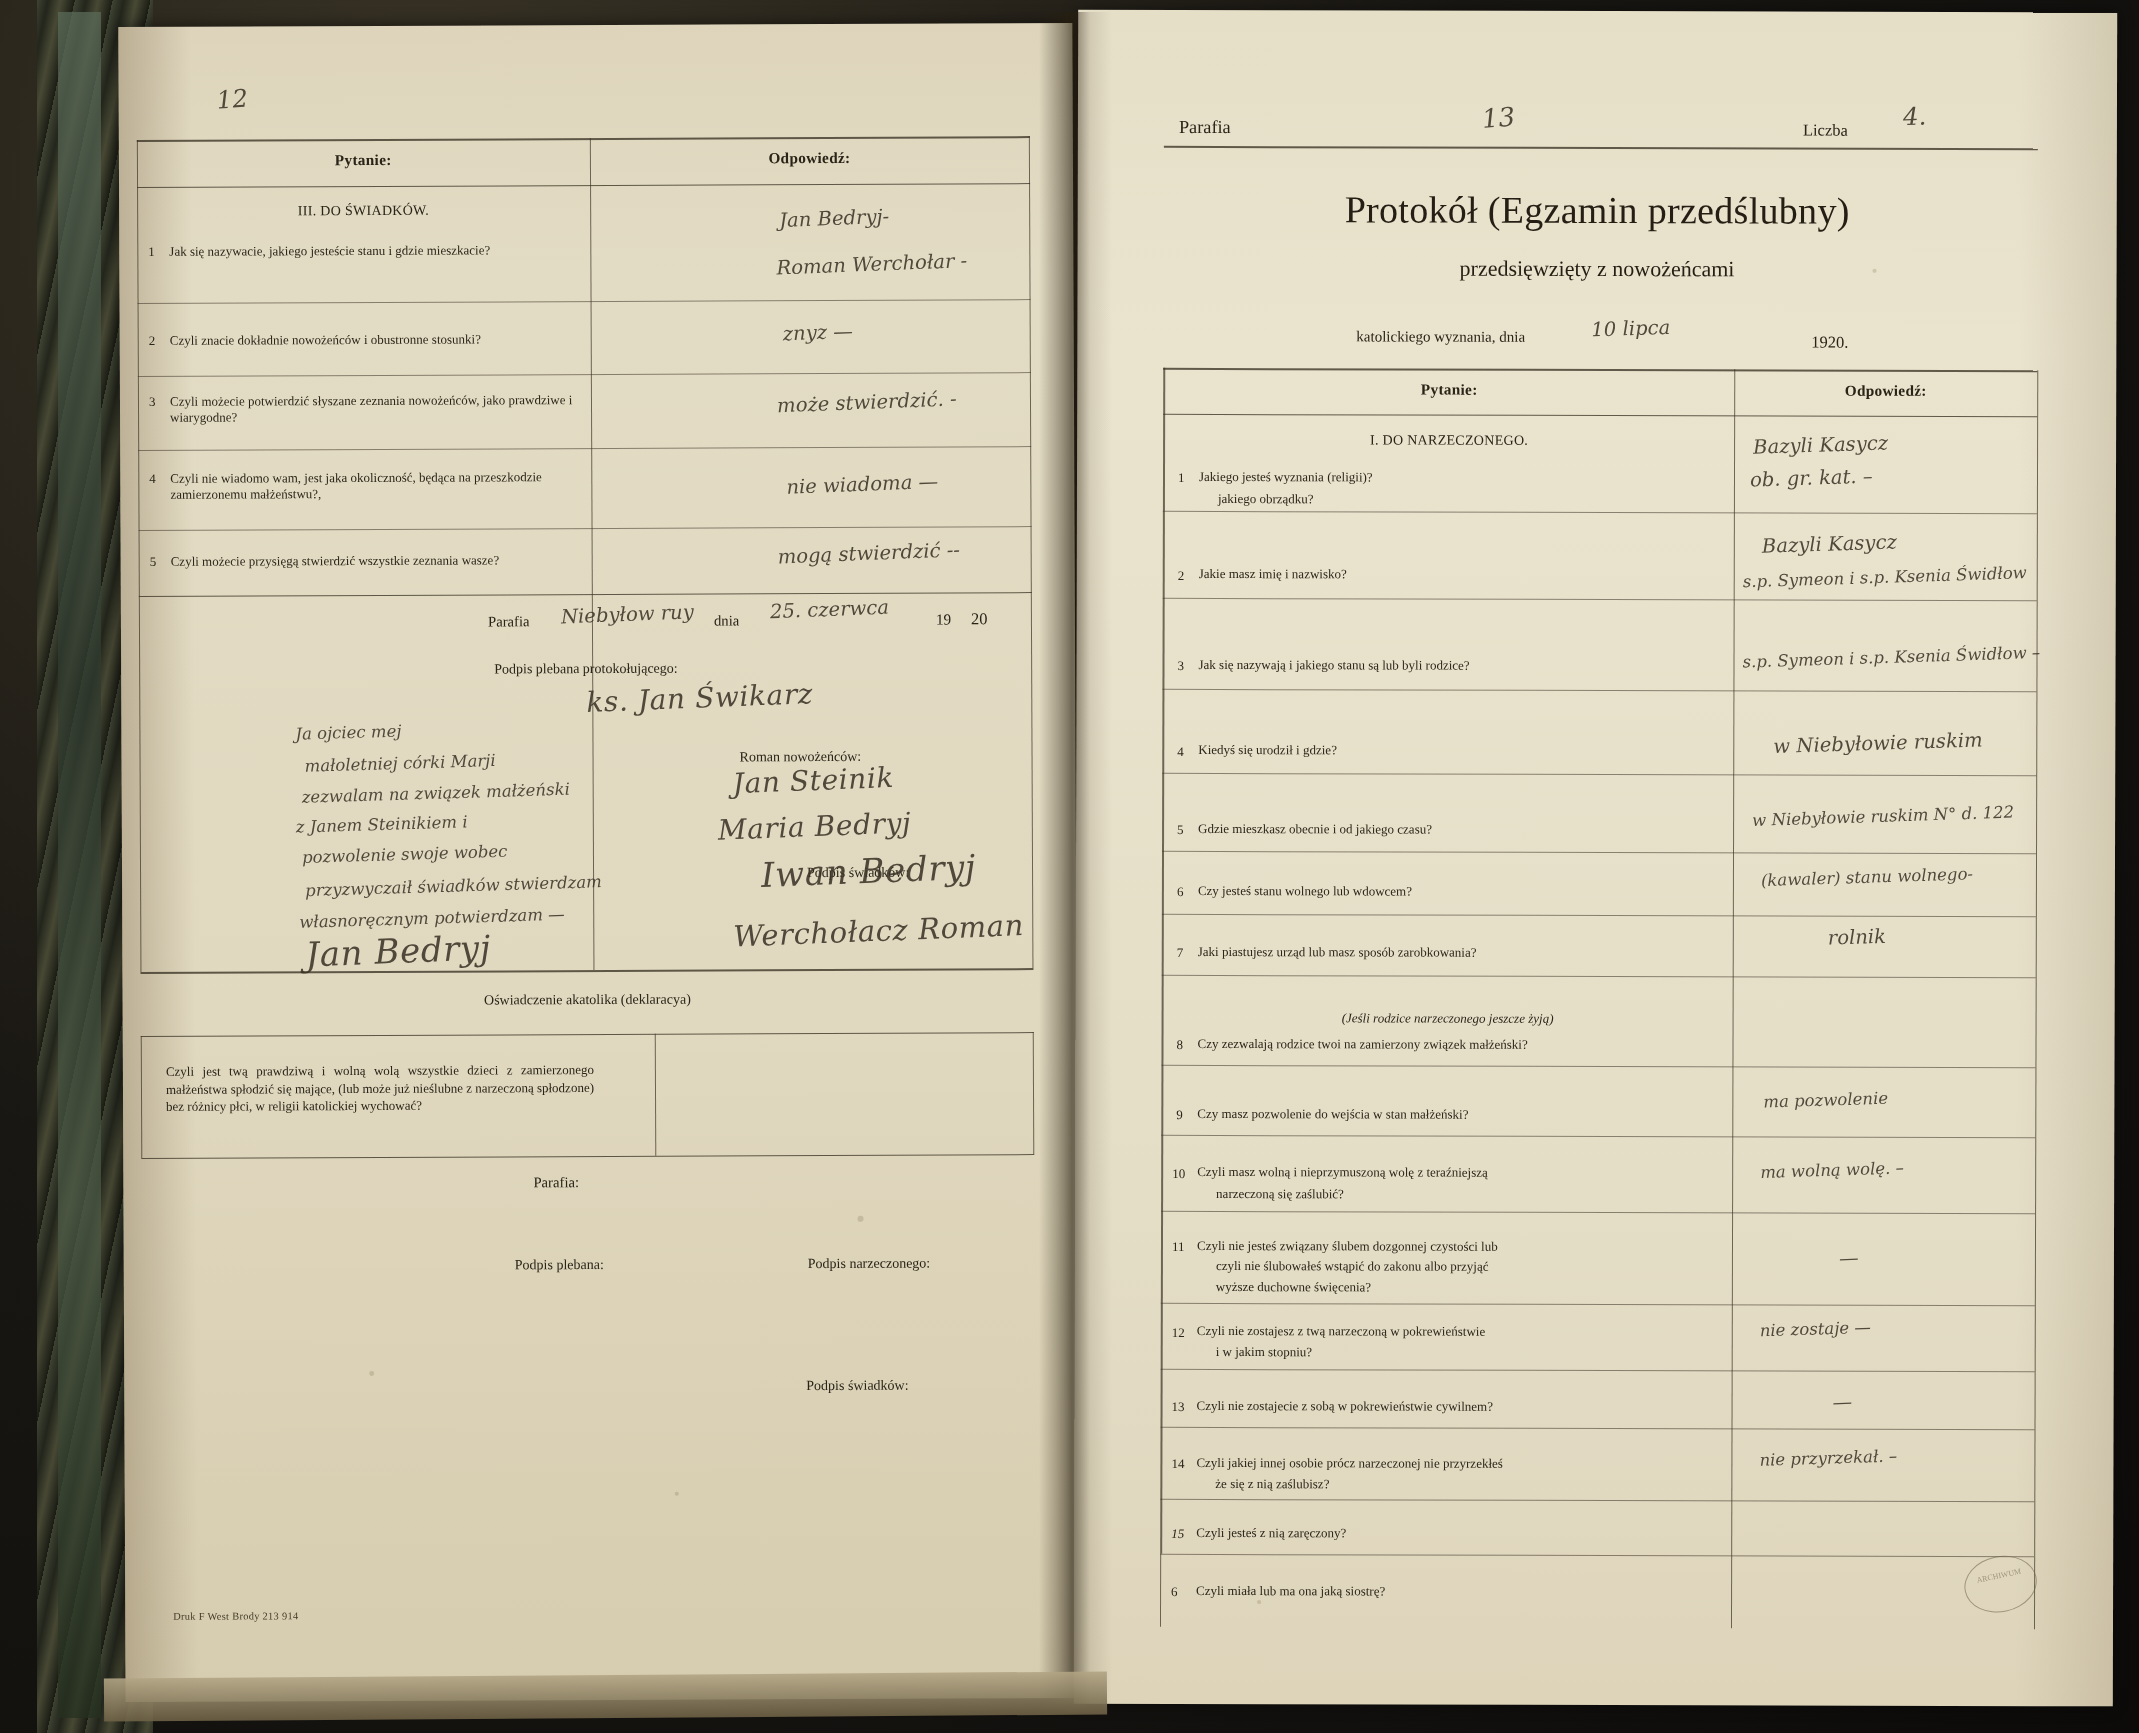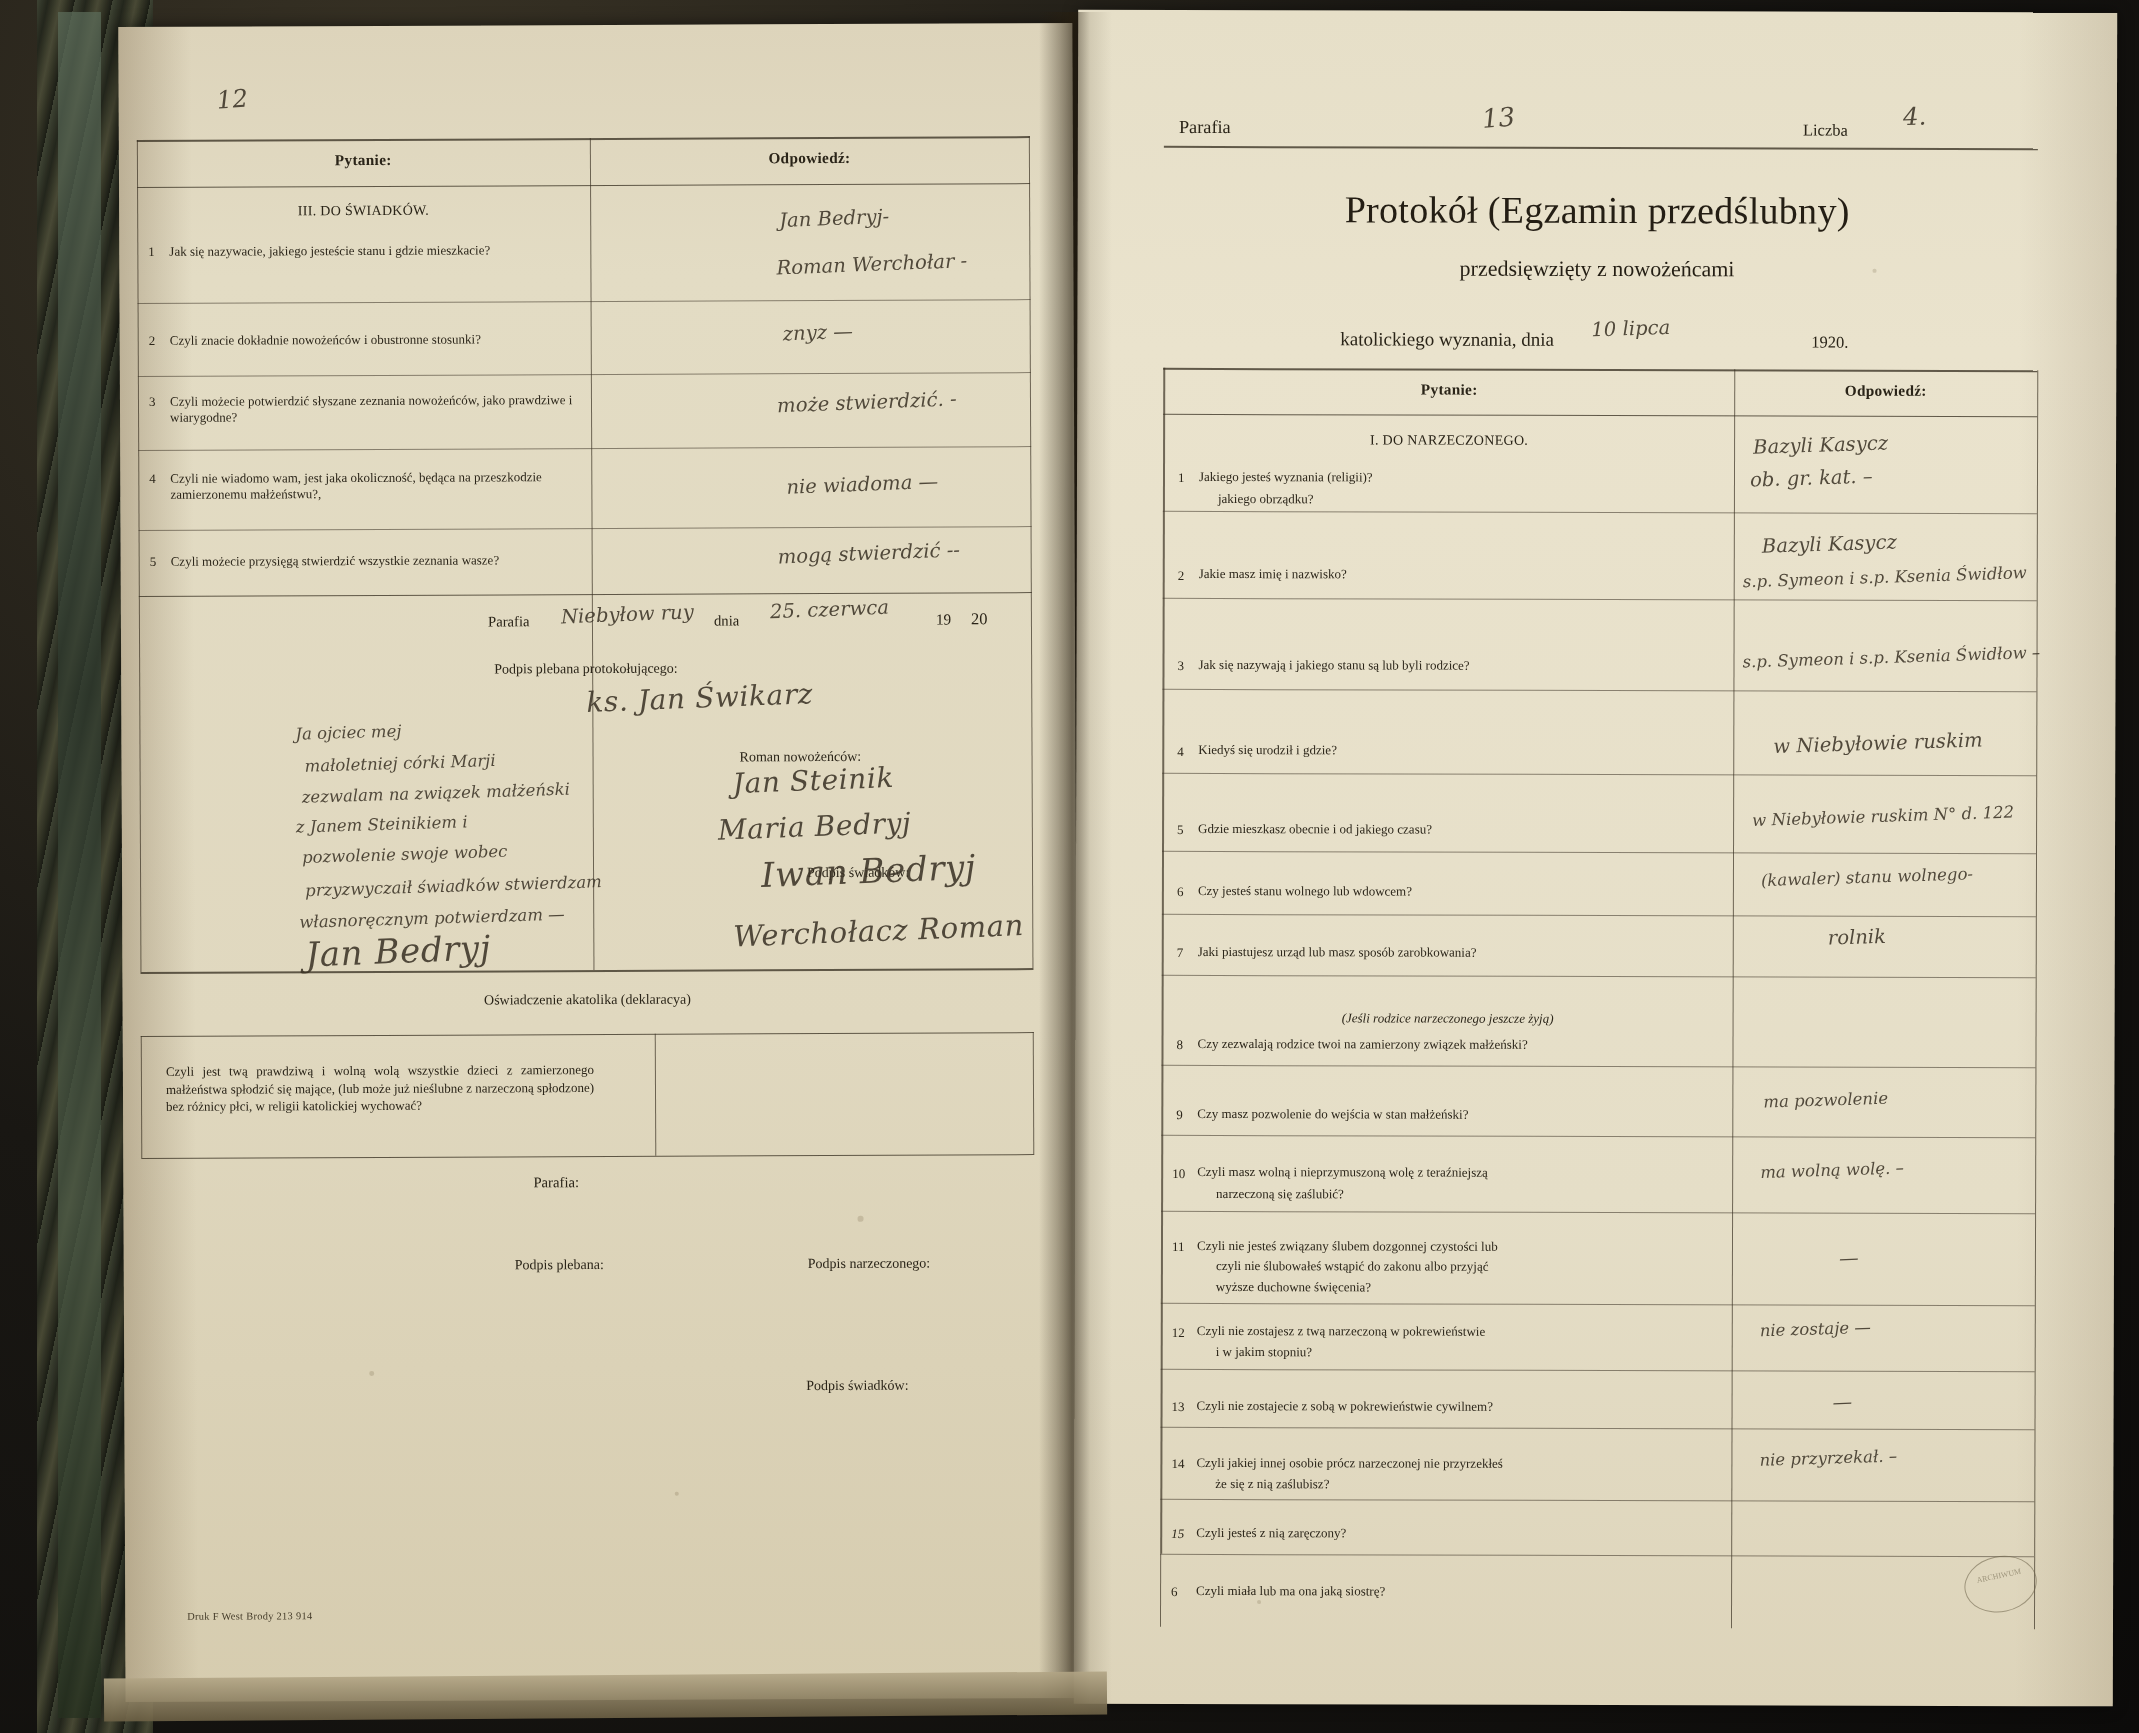--- a/index.html
+++ b/index.html
@@ -233,41 +233,41 @@
       <div class="vrule" style="left:18.3px; top:1009px; height:122px;"></div>
       <div class="vrule" style="left:532px; top:1009px; height:122px;"></div>
       <div class="vrule" style="left:910px; top:1009px; height:122px;"></div>
       <div class="rule" style="left:18.3px; top:1131px; width:893px;"></div>
 
       <div class="t" style="left:379px; top:1149px; font-size:14.7px;margin-left:31px;">Parafia:</div>
       <div class="t" style="left:391px; top:1232px; font-size:14px;">Podpis plebana:</div>
       <div class="t" style="left:684px; top:1232px; font-size:14px;">Podpis narzeczonego:</div>
       <div class="t" style="left:682px; top:1354px; font-size:14px;">Podpis świadków:</div>
 
-      <div class="foot" style="left:62px; top:1584px;text-align:right;">Druk F West Brody 213 914</div>
+      <div class="foot" style="left:48px; top:1584px;text-align:right;">Druk F West Brody 213 914</div>
 
       <div class="speck" style="left:245px; top:1345px; width:4.9px; height:4.9px;"></div>
       <div class="speck" style="left:550px; top:1467px; width:3.7px; height:3.7px;"></div>
       <div class="speck" style="left:734px; top:1192px; width:5.5px; height:5.5px;"></div>
     </div>
   </div>
 
   <div id="leaf-right">
     <div class="page-inner">
 
       <div class="t" style="left:101px; top:107px; font-size:18.3px;">Parafia</div>
       <div class="hw" style="left:404px; top:92px; font-size:26px; transform:rotate(-5deg);">13</div>
       <div class="t" style="left:725px; top:109px; font-size:16.5px;">Liczba</div>
       <div class="hw" style="left:825px; top:90px; font-size:24.5px;">4.</div>
       <div class="rule thick" style="left:86px; top:136px; width:874px;"></div>
 
       <div id="title-main" style="top:177px;">Protokół (Egzamin przedślubny)</div>
       <div id="title-sub" style="top:245px;">przedsięwzięty  z  nowożeńcami</div>
 
-      <div class="t" style="left:263px; top:318px; font-size:19px;">katolickiego wyznania, dnia</div>
+      <div class="t" style="left:279px; top:318px; font-size:15px;">katolickiego wyznania, dnia</div>
       <div class="hw med" style="left:514px; top:306px;">10 lipca</div>
       <div class="t" style="left:734px; top:321px; font-size:16.5px;">1920.</div>
 
       <div class="rule thick" style="left:86px; top:358px; width:874px;"></div>
       <div class="rule" style="left:86px; top:404px; width:874px;"></div>
       <div class="vrule thick" style="left:86px; top:358px; height:1186px;"></div>
       <div class="vrule" style="left:657px; top:358px; height:1186px;"></div>
       <div class="vrule" style="left:960px; top:358px; height:1186px;"></div>
 
       <div class="t hdr" style="left:86px; top:370px; width:572px; text-align:center;">Pytanie:</div>

